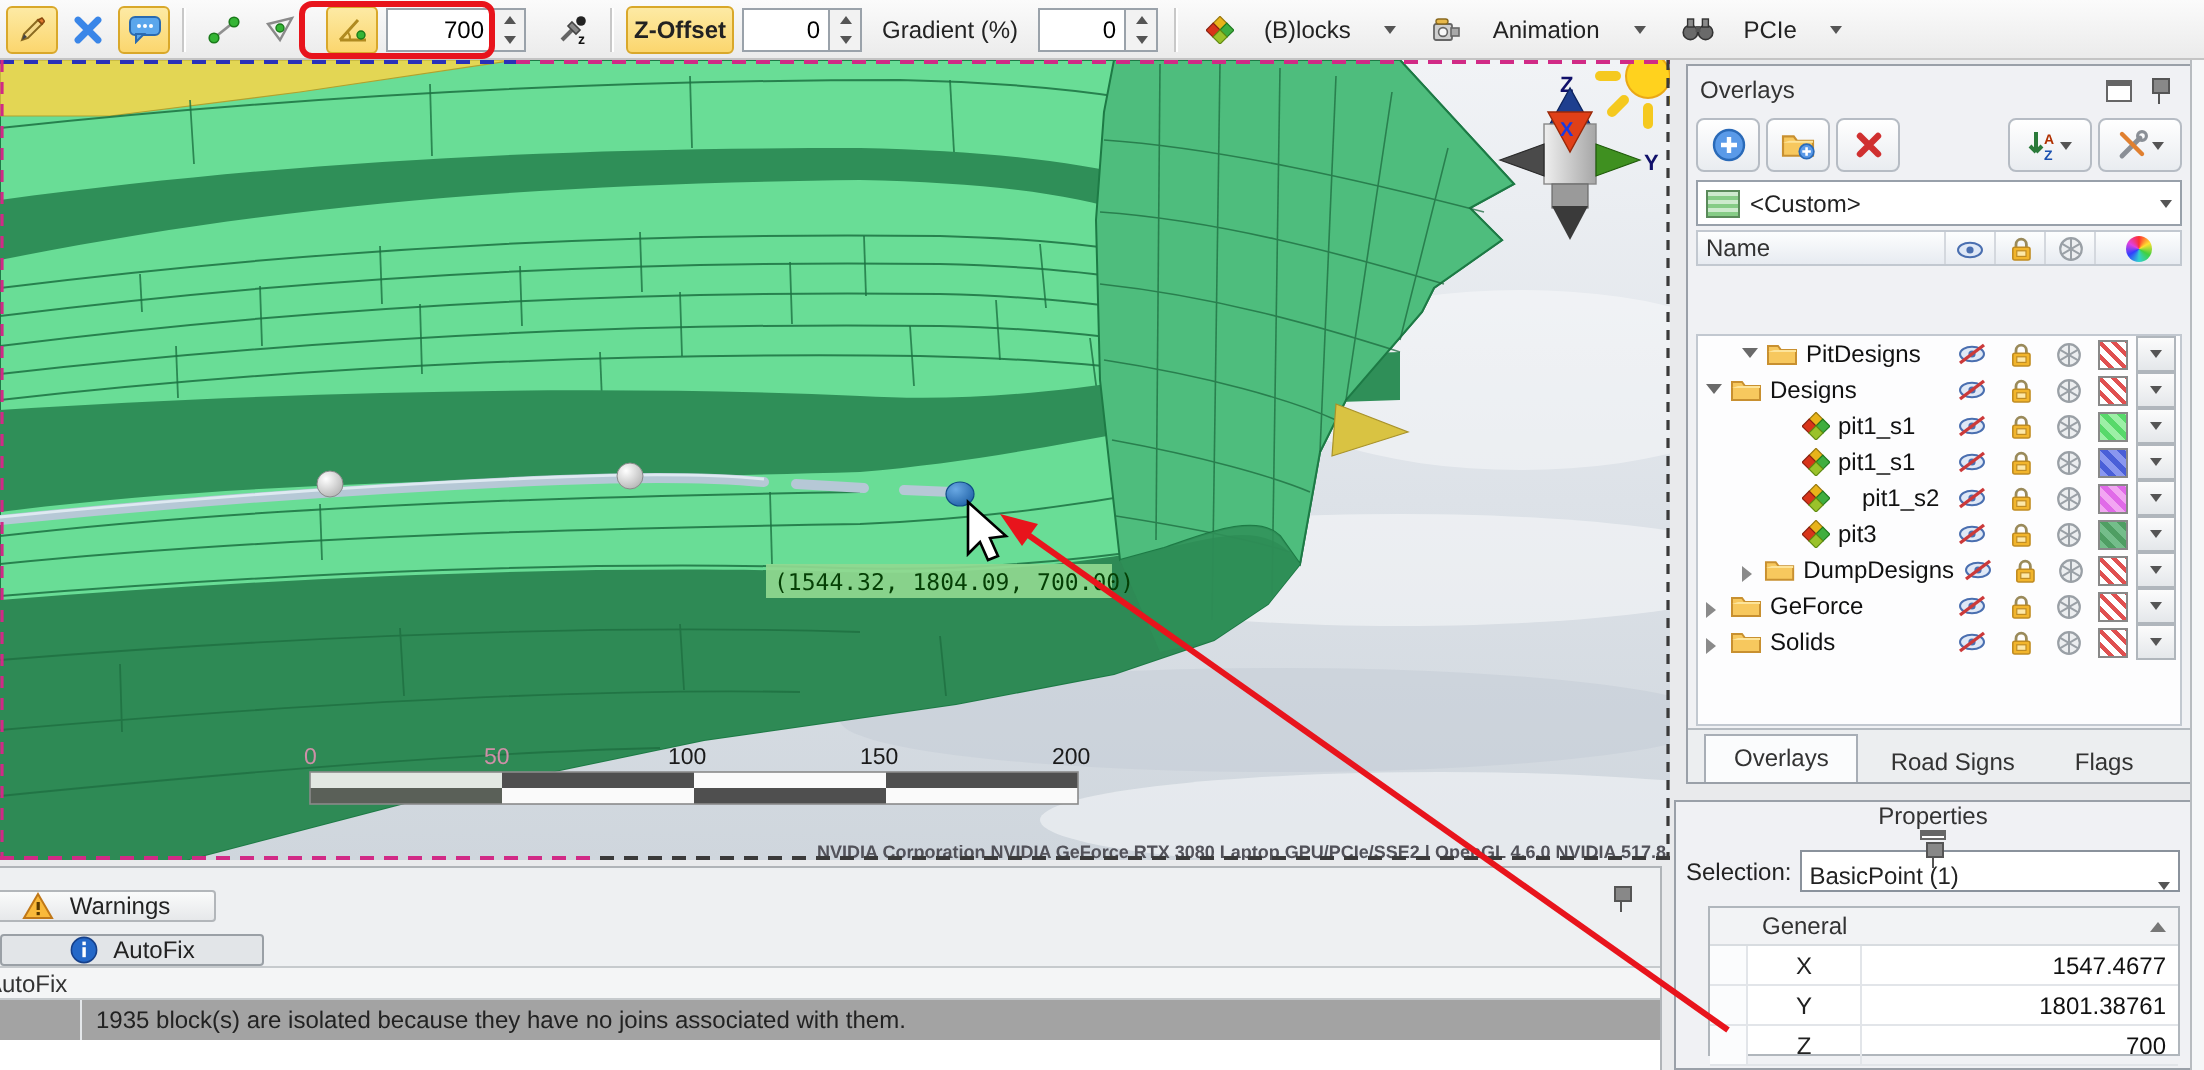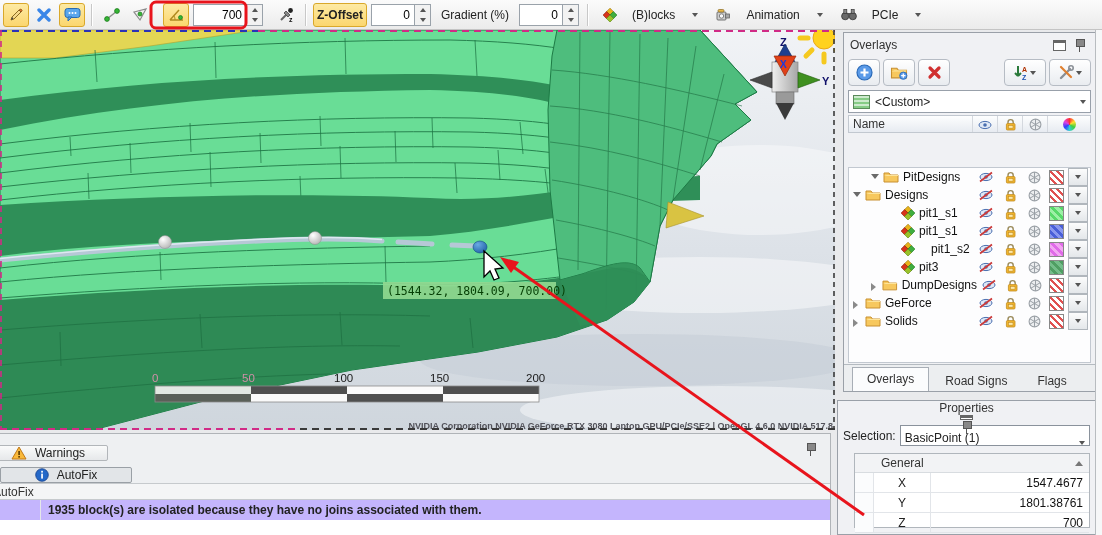--- a/index.html
+++ b/index.html
@@ -88,21 +88,21 @@
   #msg-tabs{position:absolute;left:0;top:11px;height:37px;display:flex;gap:6px;flex-direction:column;}
   .msg-tab{display:flex;align-items:center;justify-content:center;gap:8px;height:25px;border:1px solid #b2b6ba;
            background:linear-gradient(#fafbfb,#e6e8ea);border-radius:2px;color:#222;}
   .msg-tab.pressed{background:#e2e5e8;border-color:#9aa0a6;}
   .msg-tab.flat{background:#f2f3f4;border-color:#c8ccd0;}
   #msg-header{position:absolute;left:0;top:49px;width:100%;height:17px;background:#f4f5f6;
               border-top:1px solid #c6cacd;border-bottom:1px solid #c6cacd;display:flex;align-items:center;box-sizing:border-box;}
   #msg-header .c1{width:40px;overflow:hidden;}
   #msg-header .c1 span{display:inline-block;margin-left:-7px;color:#333;}
   #msg-header .c2{flex:1;border-left:1px solid #c6cacd;padding-left:7px;color:#333;height:100%;display:flex;align-items:center;}
-  #msg-row{position:absolute;left:0;top:66px;width:100%;height:20px;background:#c4b5fd;border-bottom:3px solid #15803d;display:flex;align-items:center;font-weight:bold;}
+  #msg-row{position:absolute;left:0;top:66px;width:100%;height:20px;background:#a3a3a3;border-bottom:3px solid #15803d;display:flex;align-items:center;}
   #msg-row .c1{width:40px;height:100%;}
   #msg-row .c2{flex:1;border-left:1px solid #e4e7ea;padding-left:7px;height:100%;display:flex;align-items:center;color:#222;}
   #msg-rest{position:absolute;left:0;top:86px;width:100%;bottom:0;background:#fff;}
 
   
   #edge-strip{position:absolute;left:1095px;top:30px;width:7px;height:505px;background:#f6f7f8;border-left:1px solid #b8bcc0;}
 
   
   #annot{position:absolute;left:0;top:0;width:1102px;height:535px;pointer-events:none;z-index:60;}
 </style>

